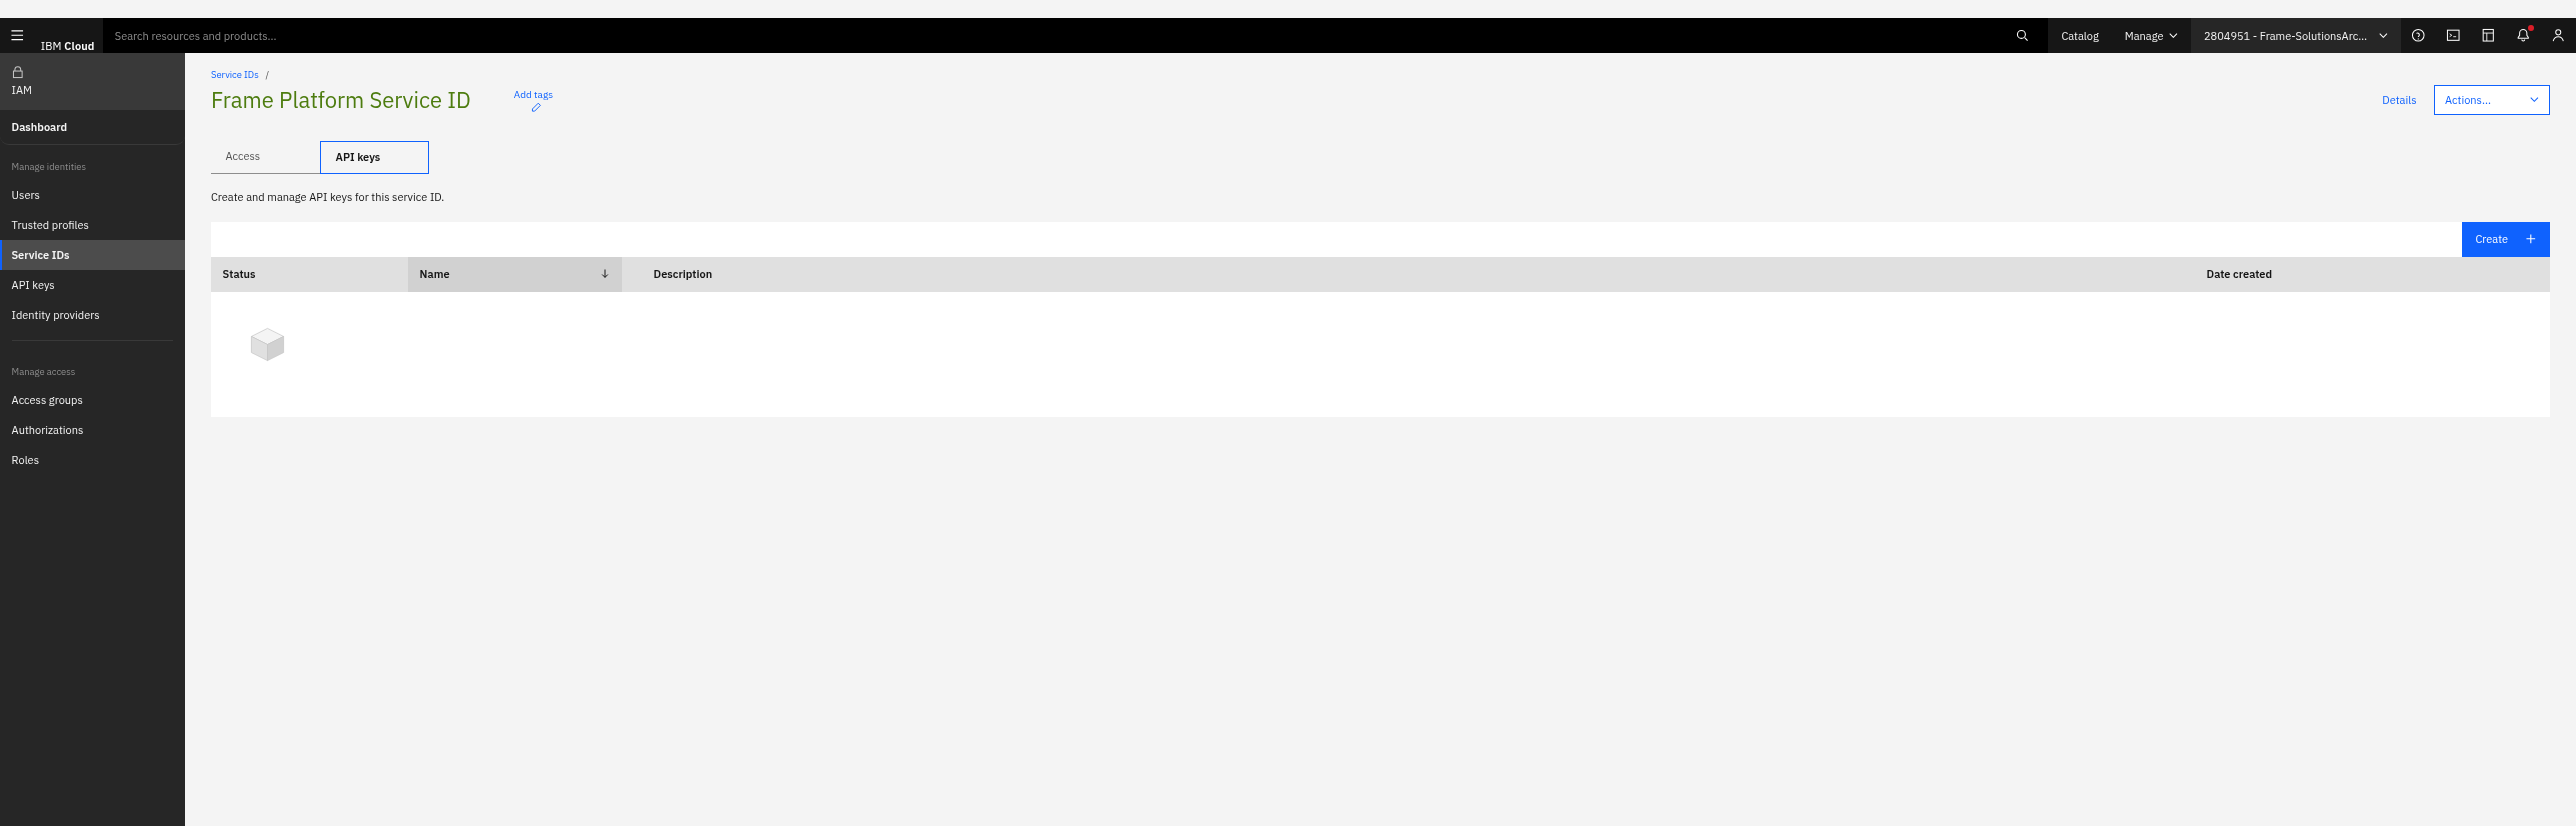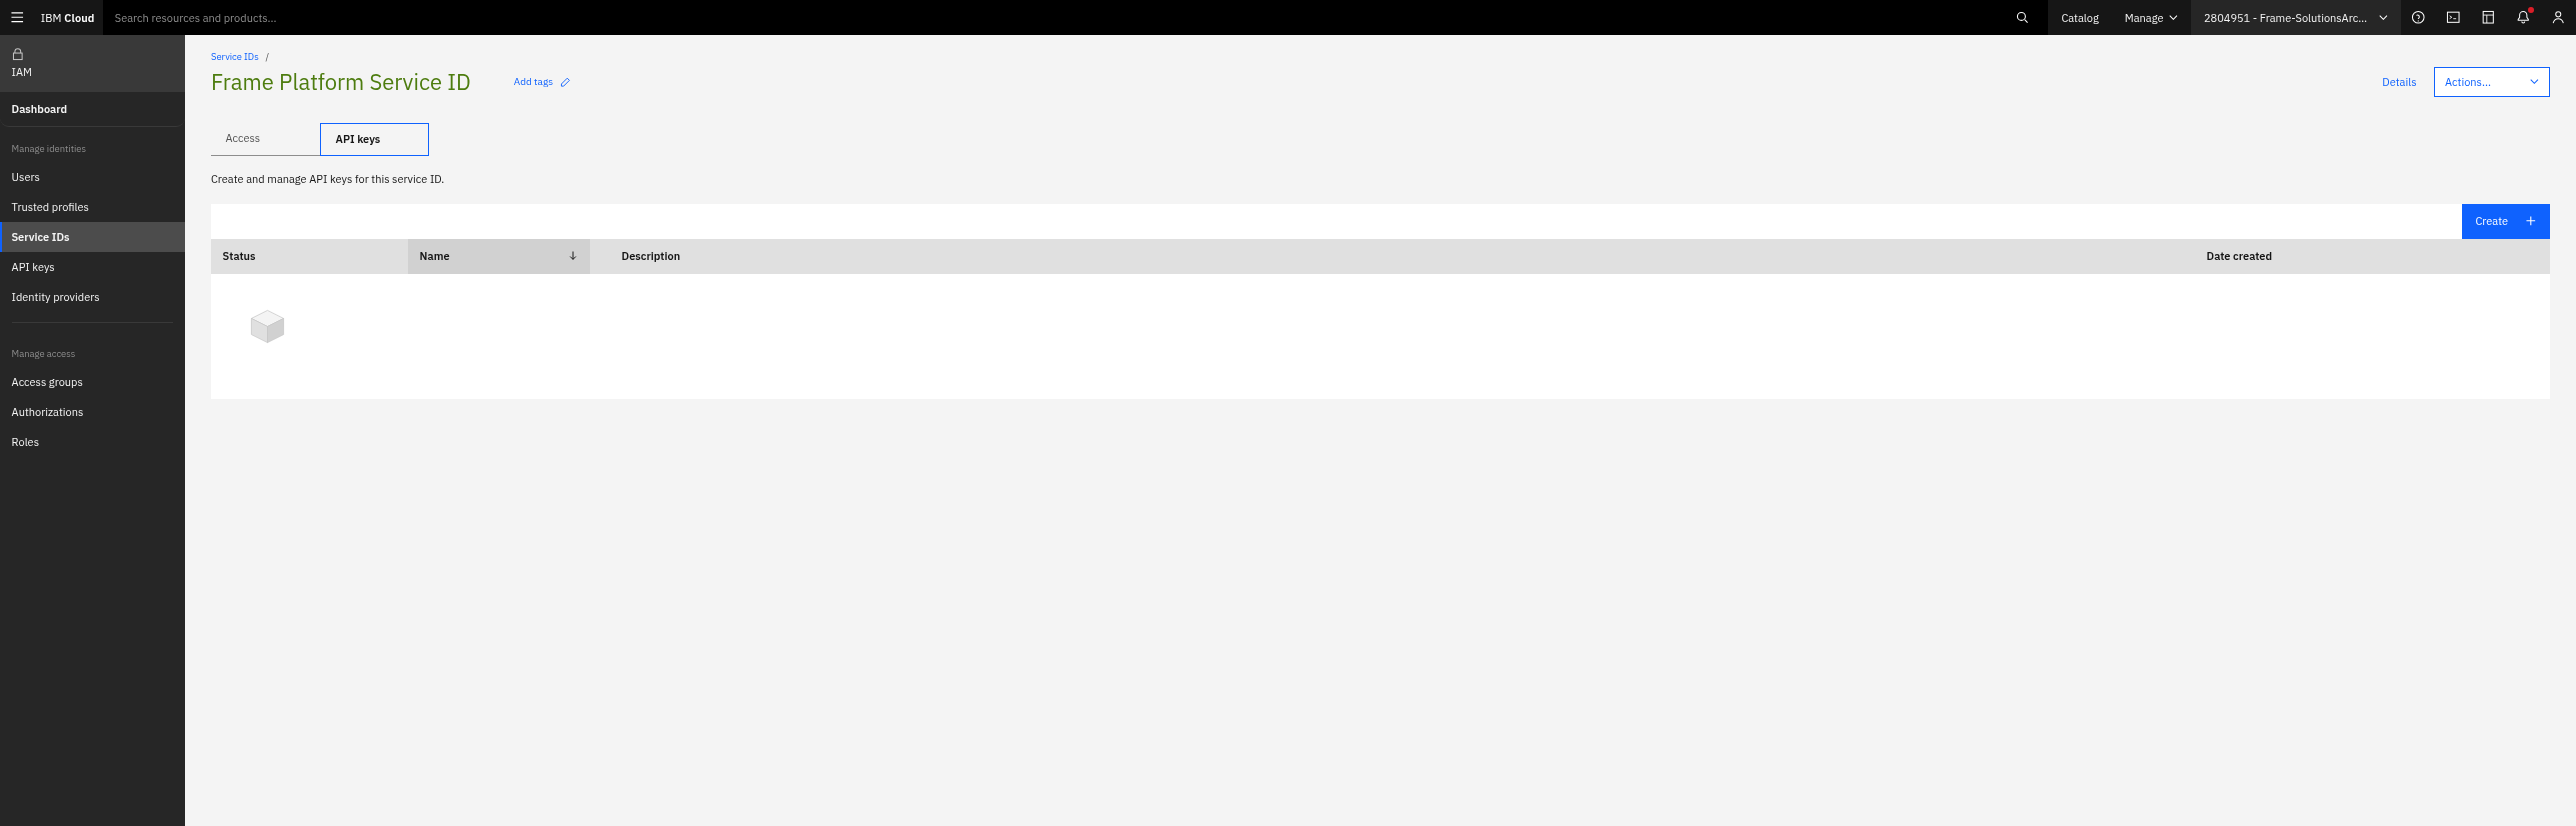--- a/index.html
+++ b/index.html
@@ -3,22 +3,23 @@
 <meta charset="utf-8">
 <style>
 * { margin: 0; padding: 0; box-sizing: border-box; font-family: "IBM Plex Sans", -apple-system, BlinkMacSystemFont, sans-serif; }
 html, body { height: 100%; }
 body { background: #f4f4f4; color: #161616; font-size: 10px; }
 
 .topbar {
   height: 35px;
   background: #161616;
   display: flex;
-  align-items: center;
+  align-items: flex-end;
   color: #fff;
+  margin-top: 18px;
 }
 .hamburger-wrap { width: 35px; display:flex; align-items:center; justify-content:center; height:35px; cursor:pointer;}
 .brand { padding: 0 8.7px 0 5.8px; font-size: 11px; letter-spacing: .01em; }
 .brand .bold { font-weight: 600; }
 .search-wrap {
   flex: 1 1 auto;
   background: #000000;
   height: 35px;
   display: flex;
   align-items: center;
@@ -104,21 +105,21 @@
 .main {
   flex: 1;
   background: #f4f4f4;
   padding: 14.5px 26px 29px;
   overflow-y:auto;
 }
 .crumb { color: #0f62fe; font-size: 9.4px; cursor:pointer; }
 .crumb-sep { color: #525252; font-size: 9.4px; margin: 0 4.3px; }
 .hdr-row { display:flex; align-items:center; margin-top: 4.3px; }
 .page-title { font-size: 22px; font-weight: 400; color: #4d7c0f; }
-.add-tags { margin-left: 43px; color: #0f62fe; font-size: 10px; cursor:pointer; display:flex; align-items:center; }
+.add-tags { margin-left: 43px; color: #0f62fe; font-size: 10px; cursor:pointer; display:flex; align-items:center;flex-direction:column; }
 .add-tags svg { margin-left: 7.2px; }
 .hdr-spacer { flex:1; }
 .details-link { color: #0f62fe; font-size: 11px; cursor:pointer; margin-right: 17.4px; }
 .actions-btn {
   border: 0.7px solid #0f62fe;
   color: #0f62fe;
   background: #fff;
   padding: 0 10px;
   height: 30px;
   min-width: 116px;
@@ -171,21 +172,21 @@
   display:flex;
   background: #e0e0e0;
   height: 35px;
   align-items:center;
   font-weight: 600;
   font-size: 11px;
   gap: 20px;
 }
 .th { padding: 0 11.6px; }
 .th.status { width: 177px; }
-.th.name { width: 182px; display:flex; align-items:center; justify-content: space-between; background:#d1d1d1; height:100%;text-align:right;}
+.th.name { width: 214px; display:flex; align-items:center; justify-content: space-between; background:#d1d1d1; height:100%;text-align:right;}
 .th.desc { flex: 1; }
 .th.date { width: 355px; }
 
 .empty-state {
   background: #fff;
   padding: 32px 36px 36px;
 }
 .empty-state .cube {
   width: 41px; height: 41px; margin-bottom: 16px;
   position: relative;

